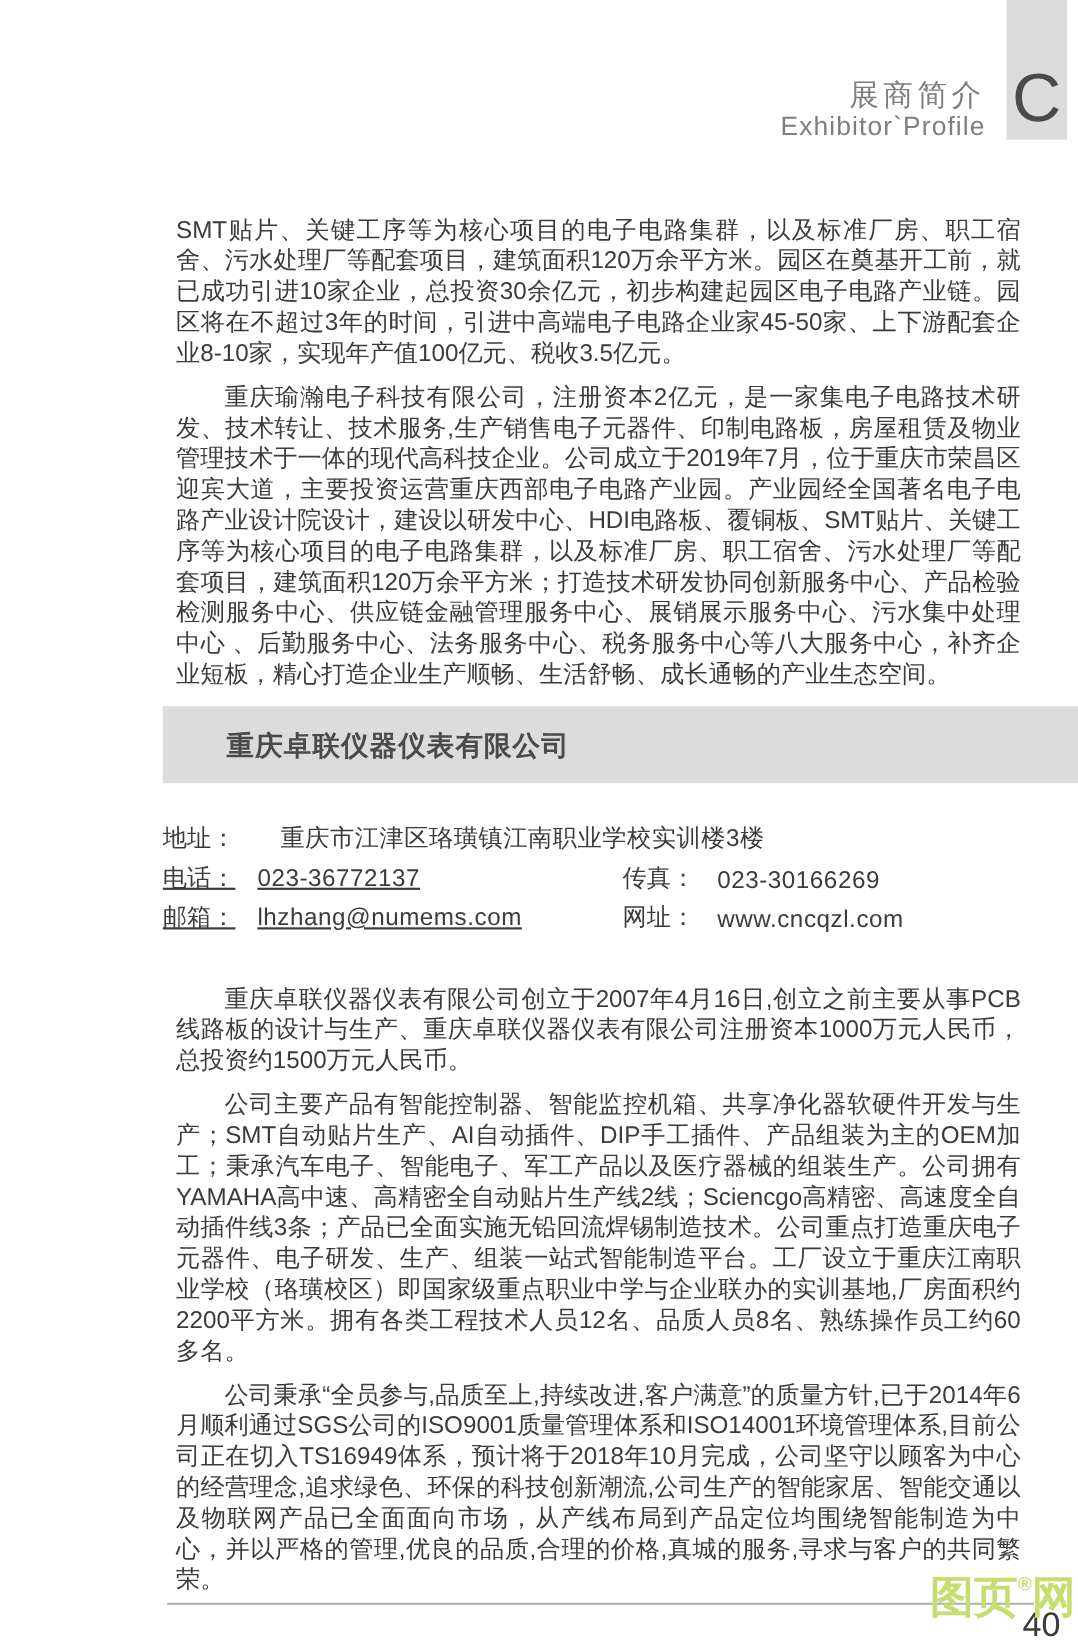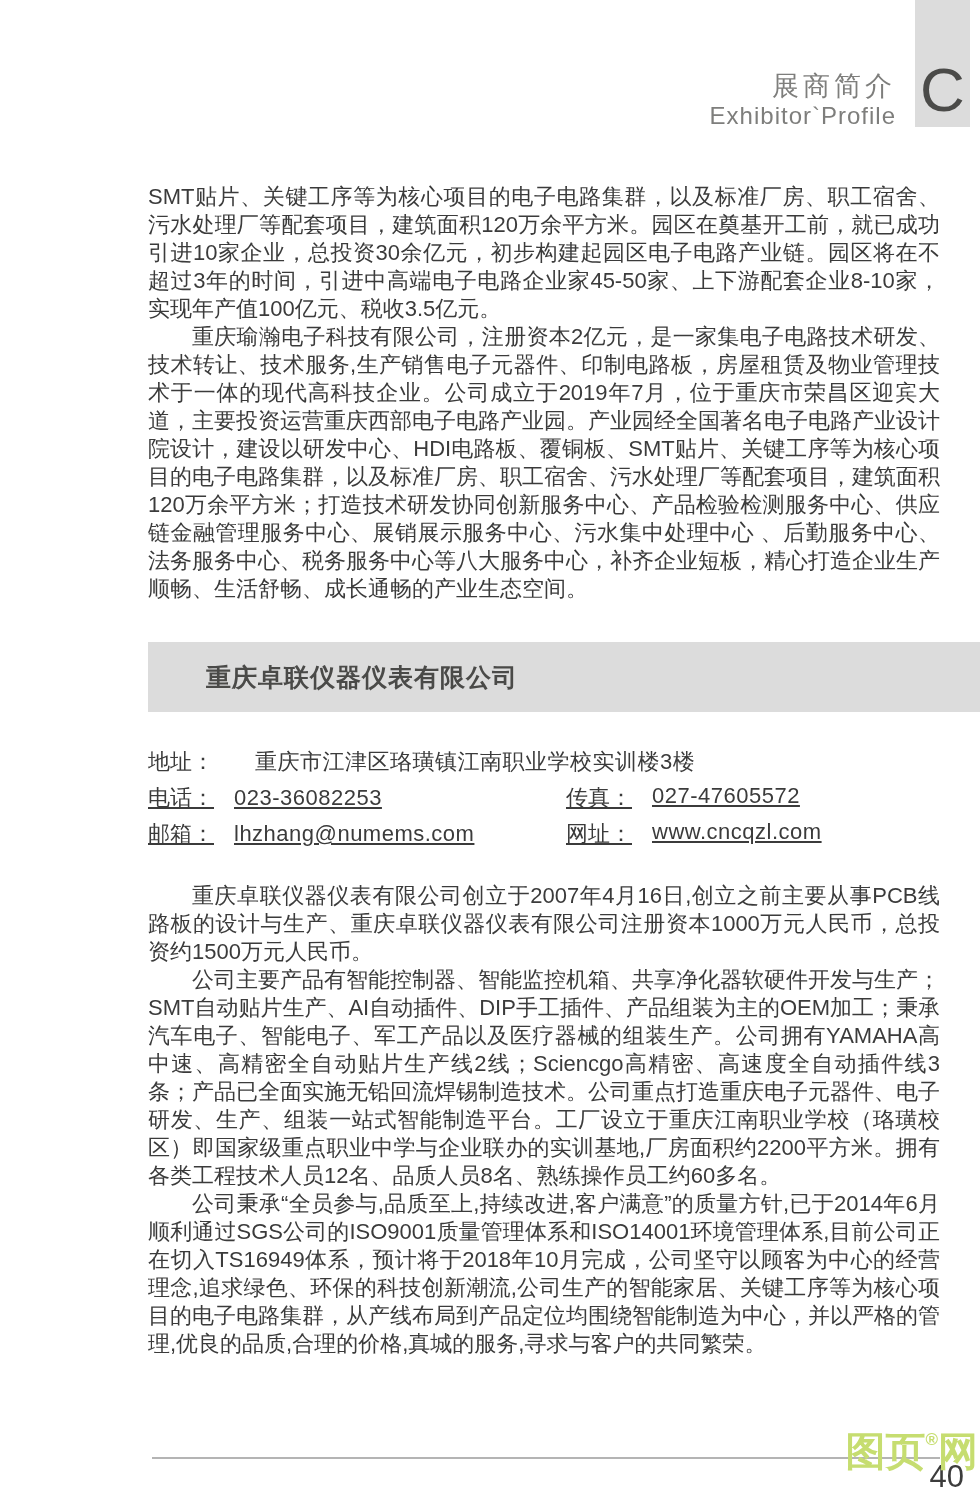--- a/index.html
+++ b/index.html
@@ -25,42 +25,42 @@
     background:#dcdcdc;
     display:flex; align-items:flex-end; justify-content:center;
   }
   .header-tab .tab-letter {
     font-size:62px; color:#4b4b49; line-height:1; padding-bottom:6px;
   }
 
   
   .text-block { position:absolute; left:148px; width:792px; }
   .text-block p {
-    margin:0; font-size:22px; line-height:28px;
+    margin:12px; font-size:22px; line-height:28px;
     text-align:justify; color:#3b3b3b;
   }
   .indent { text-indent:2em; }
   .sec1 { top:183px; }
   .sec2 { top:882px; }
 
   
   .title-bar {
     position:absolute; left:148px; top:642px; width:822px; height:70px;
     background:#dcdcdc; display:flex; align-items:center;padding-left:31px;
   }
   .title-bar .company-name {
     font-size:25px; font-weight:bold; color:#4a4a48;
     padding-left:27px; letter-spacing:1px;
   }
 
   
   .contacts { position:absolute; left:148px; top:744px; width:792px; font-size:22px; }
   .contact-row { display:flex; height:36px; align-items:center;gap:21px; }
   .c-left  { width:397px; display:flex; align-items:center;text-decoration:underline; }
-  .c-right { flex:1; display:flex; align-items:flex-start;text-decoration:underline; }
+  .c-right { flex:1; display:flex; align-items:flex-end; }
   .c-label { color:#3b3b3b; }
   .c-value { color:#3b3b3b; margin-left:20px; letter-spacing:0.5px; }
 
   
   .footer-line {
     position:absolute; left:152px; top:1457px; width:788px; height:2px;
     background:#b4b4b4;
   }
   .watermark {
     position:absolute; right:2px; top:1431px;
@@ -96,42 +96,42 @@
   </div>
 
   <div class="contacts">
     <div class="contact-row">
       <span class="c-label">地址：</span>
       <span class="c-value">重庆市江津区珞璜镇江南职业学校实训楼3楼</span>
     </div>
     <div class="contact-row">
       <span class="c-left">
         <span class="c-label">电话：</span>
-        <span class="c-value">023-36082253</span>
+        <span class="c-value">023-36772137</span>
       </span>
       <span class="c-right">
         <span class="c-label">传真：</span>
-        <span class="c-value">027-47605572</span>
+        <span class="c-value">023-30166269</span>
       </span>
     </div>
     <div class="contact-row">
       <span class="c-left">
         <span class="c-label">邮箱：</span>
         <span class="c-value">lhzhang@numems.com</span>
       </span>
       <span class="c-right">
         <span class="c-label">网址：</span>
         <span class="c-value">www.cncqzl.com</span>
       </span>
     </div>
   </div>
 
   <div class="text-block sec2">
     <p class="indent">重庆卓联仪器仪表有限公司创立于2007年4月16日,创立之前主要从事PCB线路板的设计与生产、重庆卓联仪器仪表有限公司注册资本1000万元人民币，总投资约1500万元人民币。</p>
     <p class="indent">公司主要产品有智能控制器、智能监控机箱、共享净化器软硬件开发与生产；SMT自动贴片生产、AI自动插件、DIP手工插件、产品组装为主的OEM加工；秉承汽车电子、智能电子、军工产品以及医疗器械的组装生产。公司拥有YAMAHA高中速、高精密全自动贴片生产线2线；Sciencgo高精密、高速度全自动插件线3条；产品已全面实施无铅回流焊锡制造技术。公司重点打造重庆电子元器件、电子研发、生产、组装一站式智能制造平台。工厂设立于重庆江南职业学校（珞璜校区）即国家级重点职业中学与企业联办的实训基地,厂房面积约2200平方米。拥有各类工程技术人员12名、品质人员8名、熟练操作员工约60多名。</p>
-    <p class="indent">公司秉承“全员参与,品质至上,持续改进,客户满意”的质量方针,已于2014年6月顺利通过SGS公司的ISO9001质量管理体系和ISO14001环境管理体系,目前公司正在切入TS16949体系，预计将于2018年10月完成，公司坚守以顾客为中心的经营理念,追求绿色、环保的科技创新潮流,公司生产的智能家居、关键工序等为核心项目的电子电路集群，从产线布局到产品定位均围绕智能制造为中心，并以严格的管理,优良的品质,合理的价格,真城的服务,寻求与客户的共同繁荣。</p>
+    <p class="indent">公司秉承“全员参与,品质至上,持续改进,客户满意”的质量方针,已于2014年6月顺利通过SGS公司的ISO9001质量管理体系和ISO14001环境管理体系,目前公司正在切入TS16949体系，预计将于2018年10月完成，公司坚守以顾客为中心的经营理念,追求绿色、环保的科技创新潮流,公司生产的智能家居、智能交通以及物联网产品已全面面向市场，从产线布局到产品定位均围绕智能制造为中心，并以严格的管理,优良的品质,合理的价格,真城的服务,寻求与客户的共同繁荣。</p>
   </div>
 
   <div class="footer-line"></div>
   <div class="watermark"><span>图页</span><span class="wm-reg">®</span><span>网</span></div>
   <div class="page-number">40</div>
 
 </div>
 
 </body></html>

